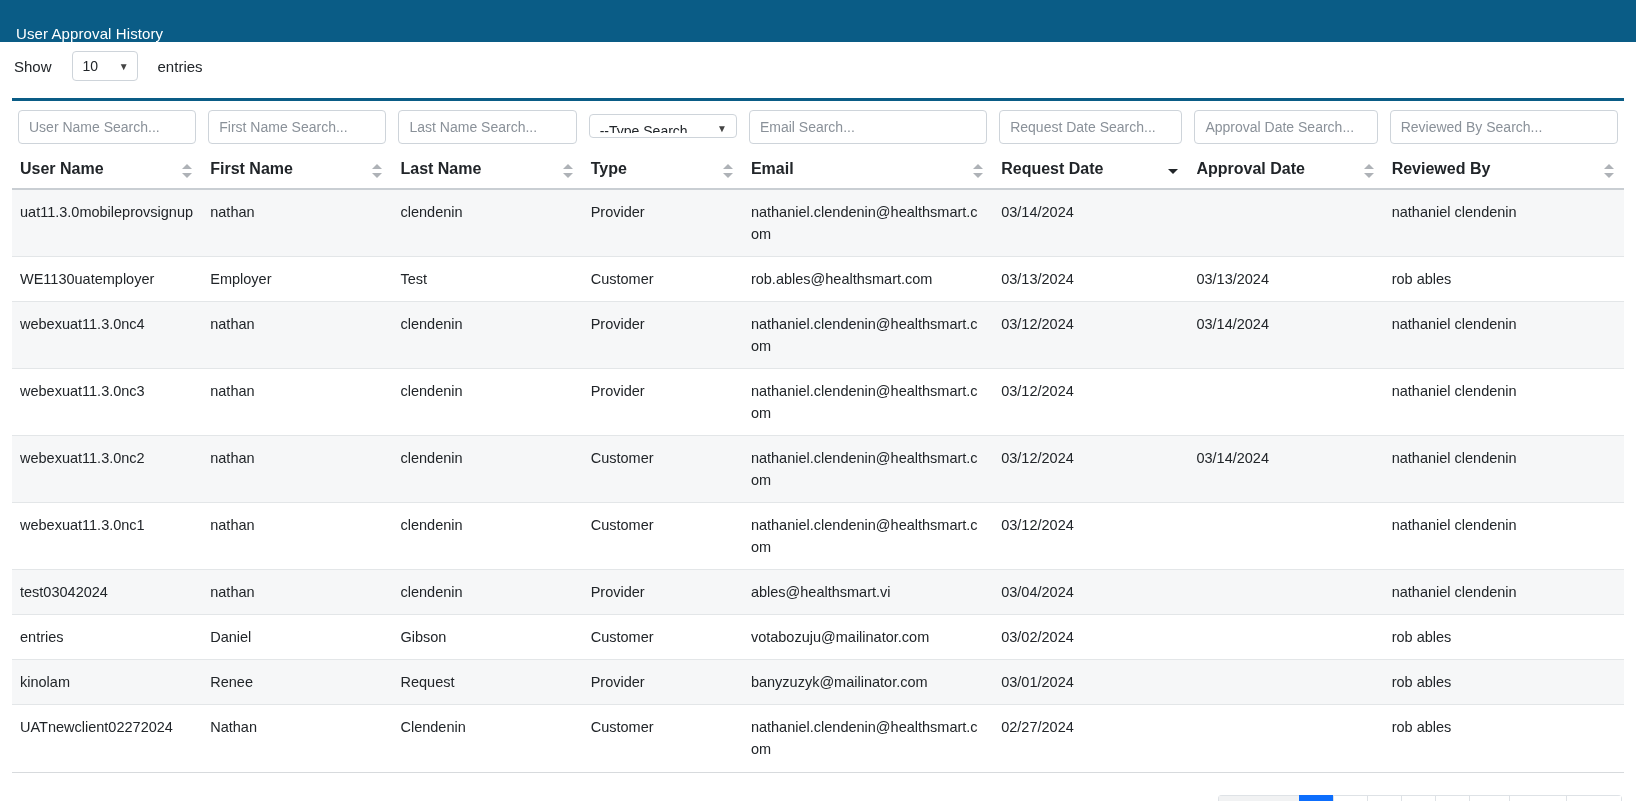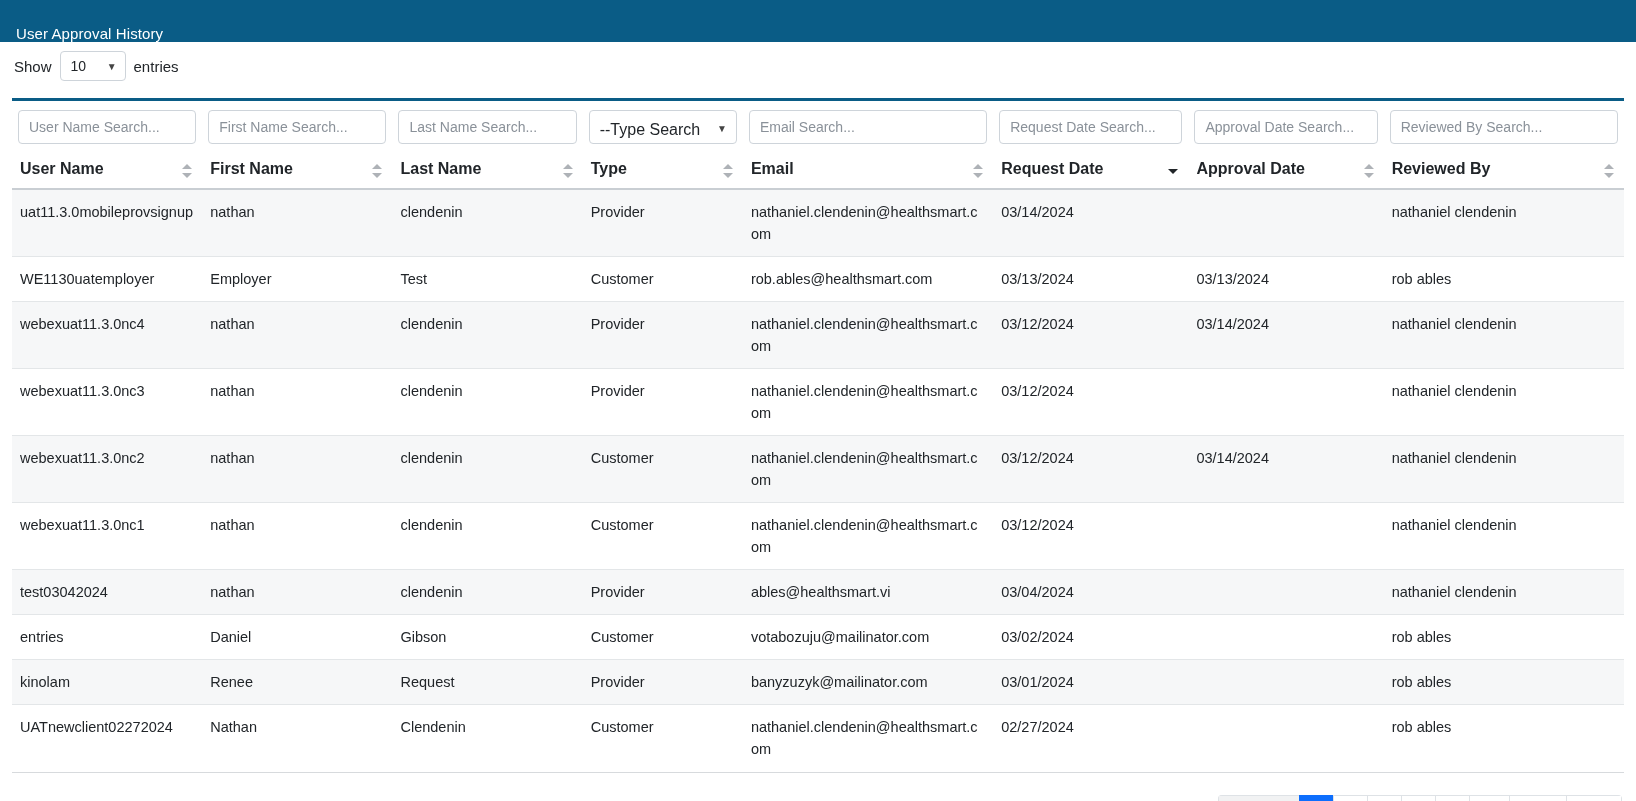--- a/index.html
+++ b/index.html
@@ -30,21 +30,21 @@
     letter-spacing: .1px;
   }
   
   .showbar {
     height: 48px;
     display: flex;
     align-items: center;
     padding: 0 14px;
     font-size: 15px;
     color: #212529;
-    gap: 8px;
+    gap: 20px;
   }
   .select-wrap {
     position: relative;
     display: inline-block;
   }
   .len-select {
     appearance: none;
     -webkit-appearance: none;
     border: 1px solid #ced4da;
     border-radius: 4px;
@@ -89,25 +89,25 @@
     border-radius: 4px;
     padding: 4px 10px;
     font-size: 14px;
     font-family: "Liberation Sans", sans-serif;
     color: #212529;
     background: #ffffff;
   }
   .filter-input::placeholder { color: #8a9199; }
   .filter-select {
     width: 100%;
-    height: 34px;
+    height: 24px;
     border: 1px solid #ced4da;
     border-radius: 4px;
     padding: 8px 26px 4px 10px;
-    font-size: 16px;
+    font-size: 14px;
     font-family: "Liberation Sans", sans-serif;
     color: #212529;
     background: #ffffff;
     appearance: none;
     -webkit-appearance: none;
     cursor: pointer;
   }
   .sel-cell { position: relative; }
   .sel-cell .chev {
     position: absolute;

